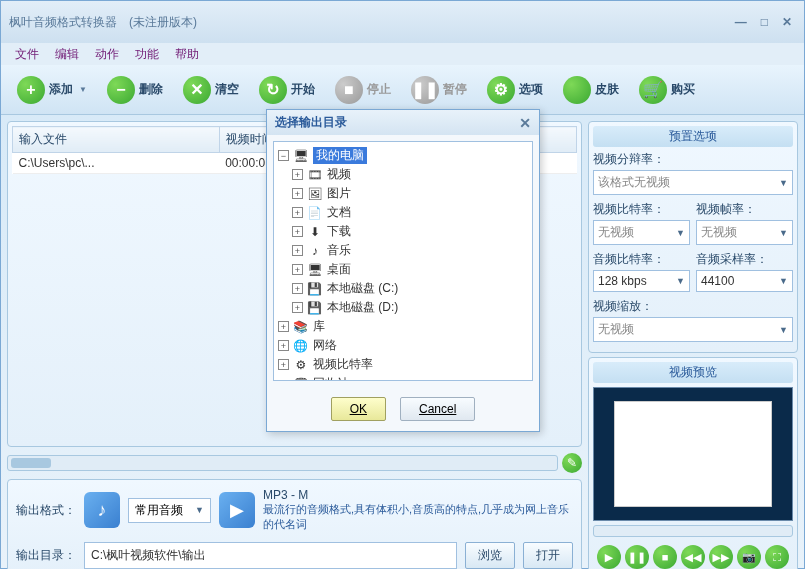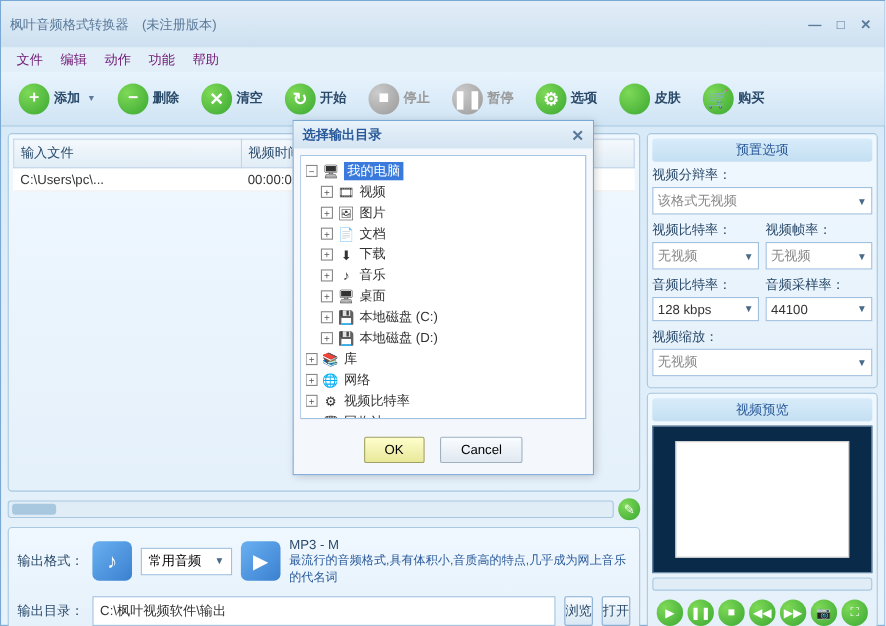--- a/index.html
+++ b/index.html
@@ -27,21 +27,21 @@
 th { background: linear-gradient(to bottom, #f4f9fd, #e0ecf6); border: 1px solid #c0d4e8; padding: 4px 6px; text-align: left; color: #2a4a6a; font-weight: normal; }
 td { border-bottom: 1px solid #eee; padding: 3px 6px; color: #333; }
 .scrollbar-h { height: 16px; background: #e0ecf6; border: 1px solid #a8c8e0; border-radius: 3px; display:flex; align-items:center; }
 .scrollbar-h .thumb { width: 40px; height: 10px; background: #a8c8e0; border-radius: 3px; margin-left: 3px; }
 .output-panel { padding: 8px; display: flex; flex-direction: column; gap: 10px; }
 .row { display: flex; align-items: center; gap: 8px; }
 .lbl { color: #2a4a6a; min-width: 56px; }
 .select { background: #fff; border: 1px solid #a0c0e0; padding: 3px 6px; display: flex; align-items: center; justify-content: space-between; min-width: 80px; cursor: pointer; gap: 12px; }
 .arrow { color: #4a6a8a; font-size: 9px; }
 .txtbox { flex: 1; background: #fff; border: 1px solid #a0c0e0; padding: 4px 6px; color: #333; }
-.btn { background: linear-gradient(to bottom, #f8fcff, #d8e8f4); border: 1px solid #8ab0d4; padding: 4px 0; cursor: pointer; color: #2a4a6a; border-radius: 2px; }
+.btn { background: linear-gradient(to bottom, #f8fcff, #d8e8f4); border: 1px solid #8ab0d4; padding: 4px 12px; cursor: pointer; color: #2a4a6a; border-radius: 2px; }
 .link { color: #2a4a9a; text-decoration: underline; cursor: pointer; }
 .panel-title { text-align: center; color: #2a5a9a; padding: 2px; background: linear-gradient(to bottom, #d8ecfa, #c4dff2); border-radius: 3px; margin-bottom: 4px; }
 .field { margin-bottom: 6px; }
 .field-lbl { color: #2a4a6a; margin-bottom: 2px; }
 .field-sel { width: 100%; background: #fff; border: 1px solid #a0c0e0; padding: 3px 4px; display: flex; justify-content: space-between; align-items: center; cursor: pointer; color: #888; }
 .two-col { display: flex; gap: 6px; }
 .two-col .field { flex: 1; }
 .preview { flex: 1; background: #0a2a4a; border: 1px solid #6a8aaa; position: relative; min-height: 120px; }
 .preview-img { position: absolute; inset: 10%; background: #fff; border: 1px solid #ccc; }
 .slider { height: 12px; background: #e0ecf6; border: 1px solid #a8c8e0; border-radius: 3px; margin: 4px 0; position: relative; }
@@ -56,21 +56,21 @@
 
 .dialog { position: absolute; left: 265px; top: 108px; width: 274px; background: #f4f8fc; border: 1px solid #7aa8d4; box-shadow: 2px 2px 8px rgba(0,0,0,0.2); z-index: 100; }
 .dialog-title { background: linear-gradient(to bottom, #e8f2fa, #d4e4f2); padding: 4px 8px; display: flex; justify-content: space-between; align-items: flex-end; color: #2a5a9a; font-weight: bold; }
 .dialog-close { cursor: pointer; color: #5a7a9a; font-size: 14px; }
 .tree { background: #fff; border: 1px solid #a0c0e0; margin: 6px; height: 240px; overflow: auto; padding: 4px; }
 .tree-item { display: flex; align-items: center; gap: 4px; padding: 1px 0; color: #333; cursor: pointer; }
 .tree-item.sel span.label { background: #3a7adc; color: #fff; padding: 0 3px; }
 .expander { width: 11px; height: 11px; border: 1px solid #888; display: flex; align-items: center; justify-content: center; font-size: 9px; color: #555; background: #fff; cursor: pointer; }
 .ticon { width: 16px; height: 16px; display: flex; align-items: center; justify-content: center; font-size: 12px; }
 .indent1 { padding-left: 14px; }
-.dialog-btns { display: flex; gap: 14px; justify-content: center; padding: 10px; }
+.dialog-btns { display: flex; gap: 14px; justify-content: center; padding: 10px; text-decoration: underline; }
 .dbtn { padding: 4px 18px; border: 1px solid #a0a060; background: linear-gradient(to bottom, #fefecc, #e8e89a); cursor: pointer; border-radius: 2px; }
 .dbtn.cancel { background: linear-gradient(to bottom, #f8fcff, #e0e8f0); border-color: #a0b0c0; }
 </style>
 </head>
 <body>
 
 <div class="window">
 
   <div class="titlebar">
     <span class="title">枫叶音频格式转换器　(未注册版本)</span>

